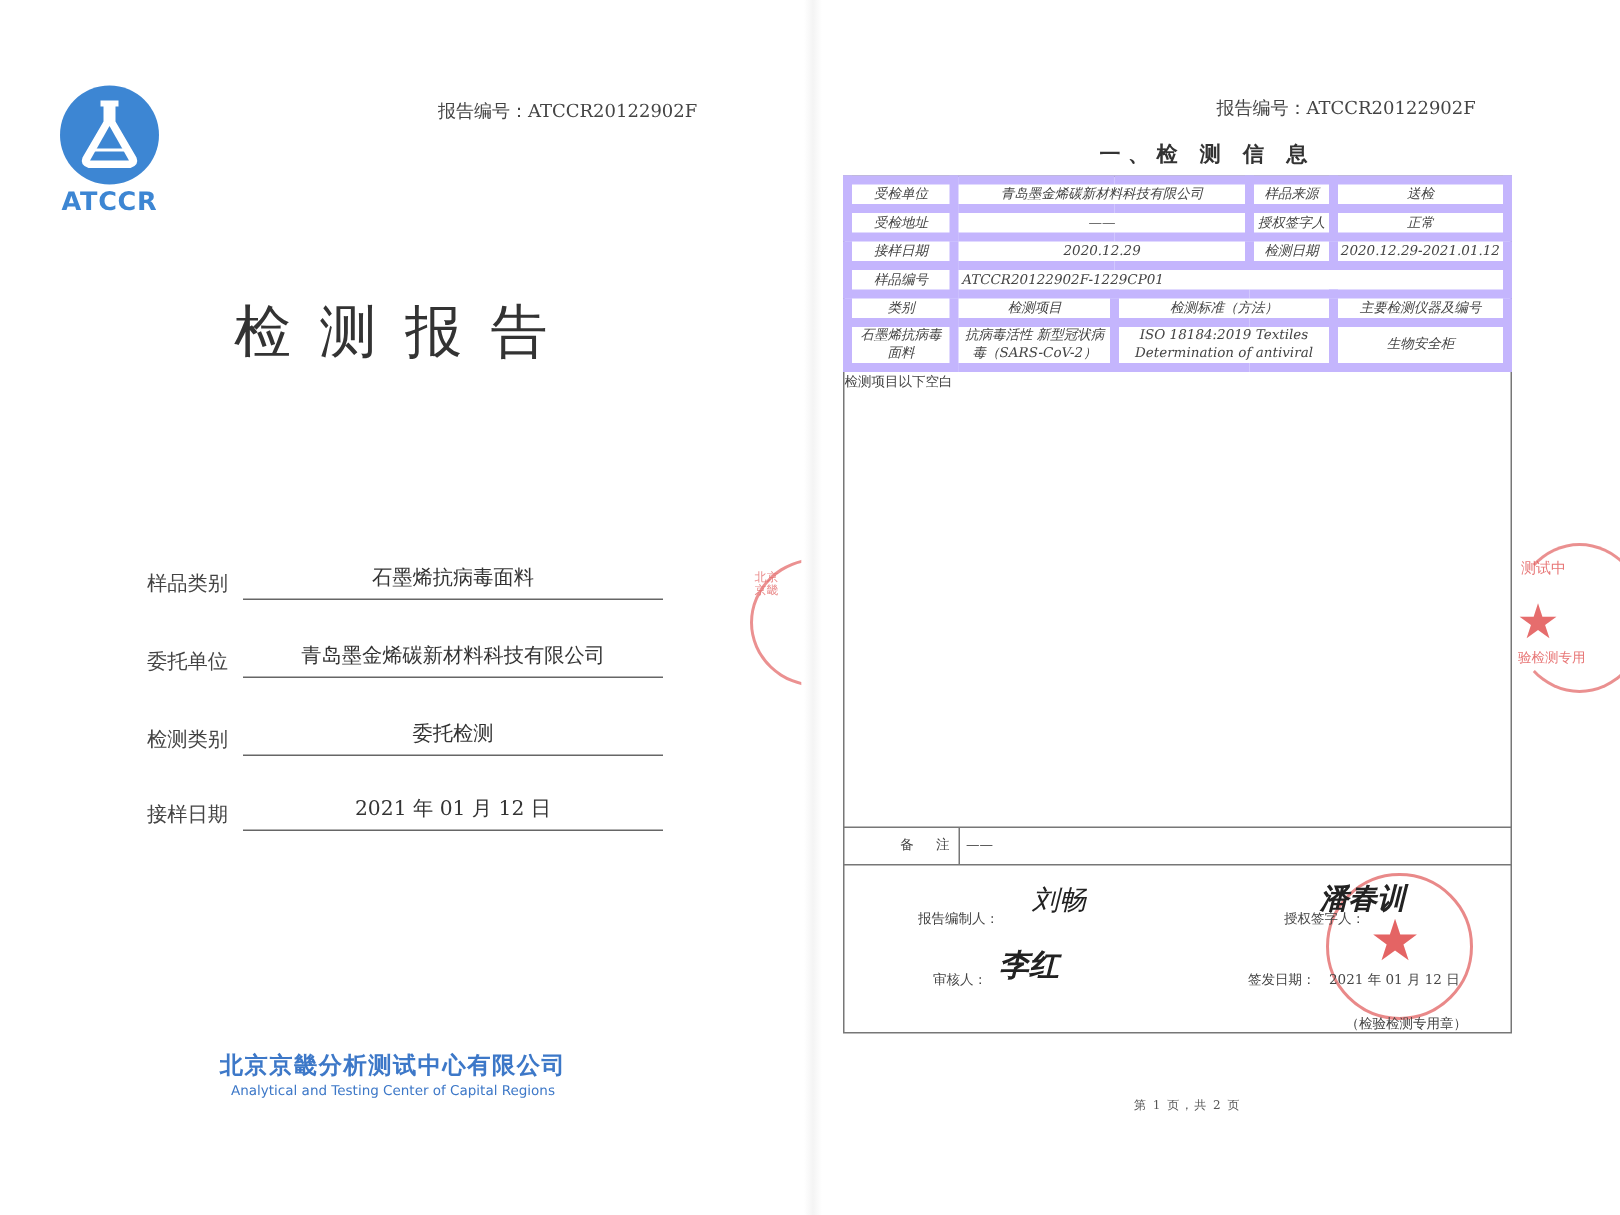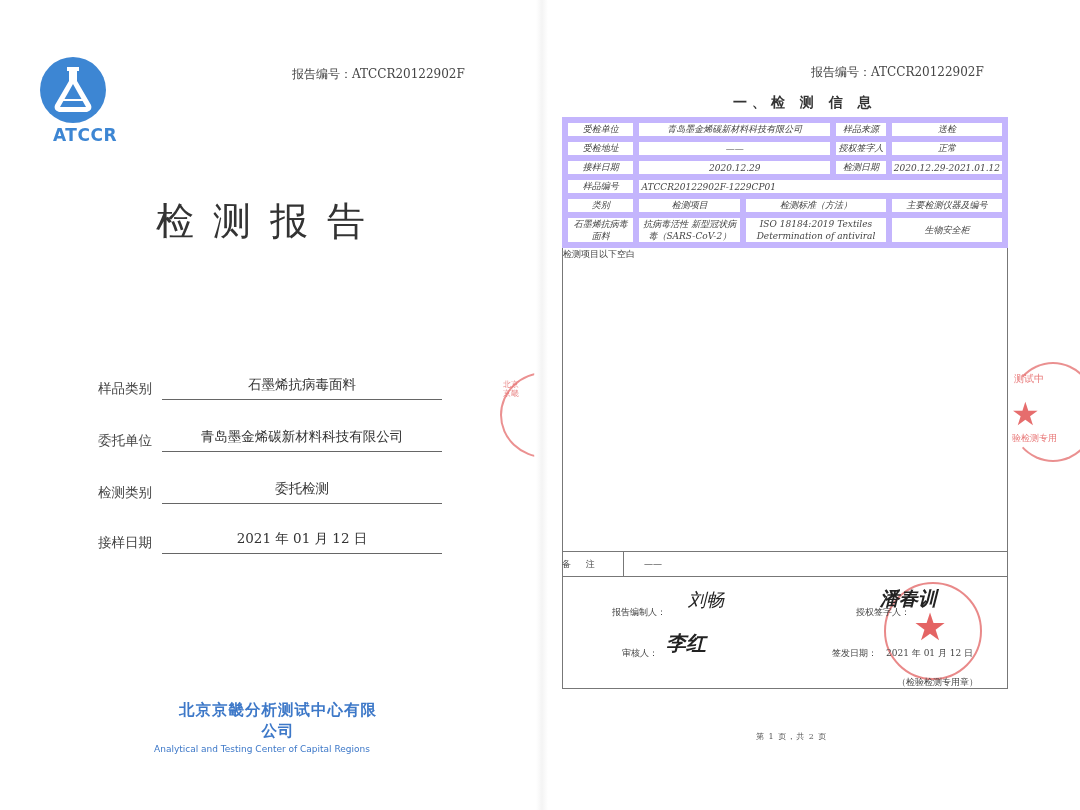--- a/index.html
+++ b/index.html
@@ -4,35 +4,35 @@
 <style>
   * { box-sizing: border-box; margin: 0; padding: 0; }
   html, body { width: 1080px; height: 810px; background: #ffffff; overflow: hidden; }
   body { position: relative; font-family: "DejaVu Serif", "Liberation Serif", serif; color: #333; }
 
   
   .cover { position: absolute; left: 0; top: 0; width: 540px; height: 810px; background: #fff; }
   .logo { position: absolute; left: 36px; top: 57px; width: 74px; height: 90px; }
   .logo-circle { position: absolute; left: 4px; top: 0; width: 66px; height: 66px; border-radius: 50%; background: #3d86d3; }
   .logo-circle svg { position: absolute; left: 0; top: 0; }
-  .logo-text { position: absolute; left: 0; top: 68px; width: 74px; text-align: center; font-family: "DejaVu Sans", sans-serif; font-weight: bold; font-size: 17px; color: #3d86d3; letter-spacing: 0.5px; margin-left: 12px; }
+  .logo-text { position: absolute; left: 0; top: 68px; width: 74px; text-align: center; font-family: "DejaVu Sans", sans-serif; font-weight: bold; font-size: 17px; color: #3d86d3; letter-spacing: 0.5px; }
 
   .report-no { position: absolute; font-size: 12px; color: #444; white-space: nowrap; }
   .report-no.left { left: 292px; top: 66px; }
   .report-no.right { left: 811px; top: 64px; }
 
   .cover-title { position: absolute; left: 156px; top: 196px; font-size: 38px; letter-spacing: 19px; color: #333; font-weight: normal; }
 
   .field { position: absolute; left: 98px; width: 345px; height: 40px; }
   .field .label { position: absolute; left: 0; top: 8px; font-size: 13.5px; color: #444; }
   .field .value { position: absolute; left: 64px; width: 280px; top: 4px; text-align: center; font-size: 13.5px; color: #333; }
   .field .line { position: absolute; left: 64px; width: 280px; top: 27px; border-bottom: 1px solid #666; }
 
   .company { position: absolute; left: 146px; top: 700px; width: 232px; text-align: center; }
-  .company .cn { font-family: Liberation Sans, sans-serif; font-weight: bold; font-size: 15.5px; color: #3d78c8; letter-spacing: 1px; margin-left: 32px; }
+  .company .cn { font-family: Liberation Sans, sans-serif; font-weight: bold; font-size: 15.5px; color: #3d78c8; letter-spacing: 1px; }
   .company .en { font-family: "DejaVu Sans", sans-serif; font-size: 9px; color: #3d78c8; margin-top: 2px; white-space: nowrap; }
 
   
   .stamp-half { position: absolute; border: 2px solid #e46c6c; border-radius: 50%; opacity: 0.75; }
   .stamp-left { left: 500px; top: 372px; width: 90px; height: 86px; clip-path: inset(0 62% 0 0); }
   .stamp-left-text { position: absolute; left: 503px; top: 380px; width: 16px; font-size: 8px; color: #e46c6c; line-height: 9px; opacity: 0.8; }
   .stamp-right { left: 1008px; top: 362px; width: 90px; height: 100px; clip-path: inset(0 0 0 0); border-left-color: transparent; }
   .stamp-right-star { position: absolute; left: 1011px; top: 395px; font-size: 32px; color: #e25454; opacity: 0.85; }
   .stamp-right-text1 { position: absolute; left: 1014px; top: 372px; font-size: 10px; color: #e25454; opacity: 0.8; white-space: nowrap; }
   .stamp-right-text2 { position: absolute; left: 1012px; top: 432px; font-size: 9px; color: #e25454; opacity: 0.8; white-space: nowrap; }
@@ -42,21 +42,21 @@
   .info-title { position: absolute; left: 733px; top: 94px; font-size: 14px; font-weight: bold; letter-spacing: 5px; color: #333; }
 
   .frame { position: absolute; left: 562px; top: 117px; width: 446px; height: 572px; border: 1px solid #777; }
   table.info { position: absolute; left: 562px; top: 117px; width: 446px; border-collapse: collapse; font-size: 9px; color: #444; }
   table.info td { border: 6px solid #c4b5fd; text-align: center; vertical-align: middle; height: 16px; padding: 0 2px; white-space: nowrap; font-style: italic; }
   table.info td.left { text-align: left; }
   table.info tr.tall td { height: 30px; white-space: normal; line-height: 12px; }
 
   .blank-note { position: absolute; left: 563px; top: 248px; font-size: 9px; color: #444; }
   .remarks-row { position: absolute; left: 562px; top: 551px; width: 446px; height: 26px; border-top: 1px solid #777; border-bottom: 1px solid #777; }
-  .remarks-label { position: absolute; left: 0; top: 0; width: 62px; height: 24px; border-right: 1px solid #777; text-align: left; line-height: 24px; font-size: 9px; letter-spacing: 6px; color: #444; }
+  .remarks-label { position: absolute; left: 0; top: 0; width: 78px; height: 24px; border-right: 1px solid #777; text-align: right; line-height: 24px; font-size: 9px; letter-spacing: 6px; color: #444; }
   .remarks-value { position: absolute; left: 82px; top: 0; line-height: 24px; font-size: 9px; color: #444; }
 
   .sig-label { position: absolute; font-size: 9px; color: #444; white-space: nowrap; }
   .signature { position: absolute; font-family: "DejaVu Serif", serif; font-style: italic; color: #222; white-space: nowrap; }
 
   .seal { position: absolute; left: 884px; top: 582px; width: 98px; height: 98px; border: 2px solid #e46c6c; border-radius: 50%; opacity: 0.8; }
   .seal-star { position: absolute; left: 913px; top: 605px; font-size: 38px; color: #e04a4a; opacity: 0.85; }
   .seal-caption { position: absolute; left: 897px; top: 676px; font-size: 9px; color: #444; white-space: nowrap; }
 
   .page-footer { position: absolute; left: 756px; top: 731px; font-size: 8px; color: #555; letter-spacing: 1px; white-space: nowrap; }

